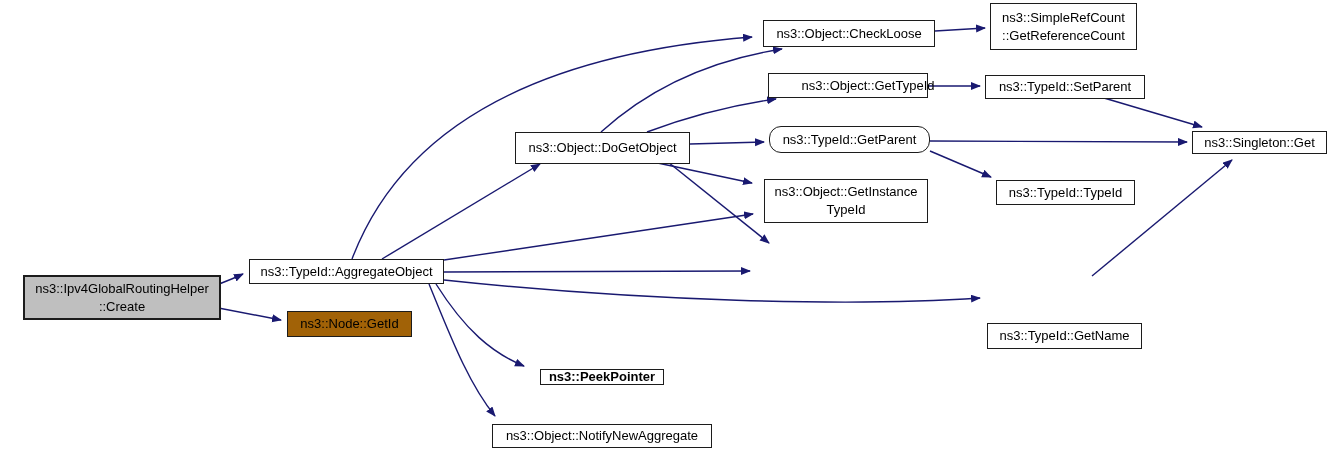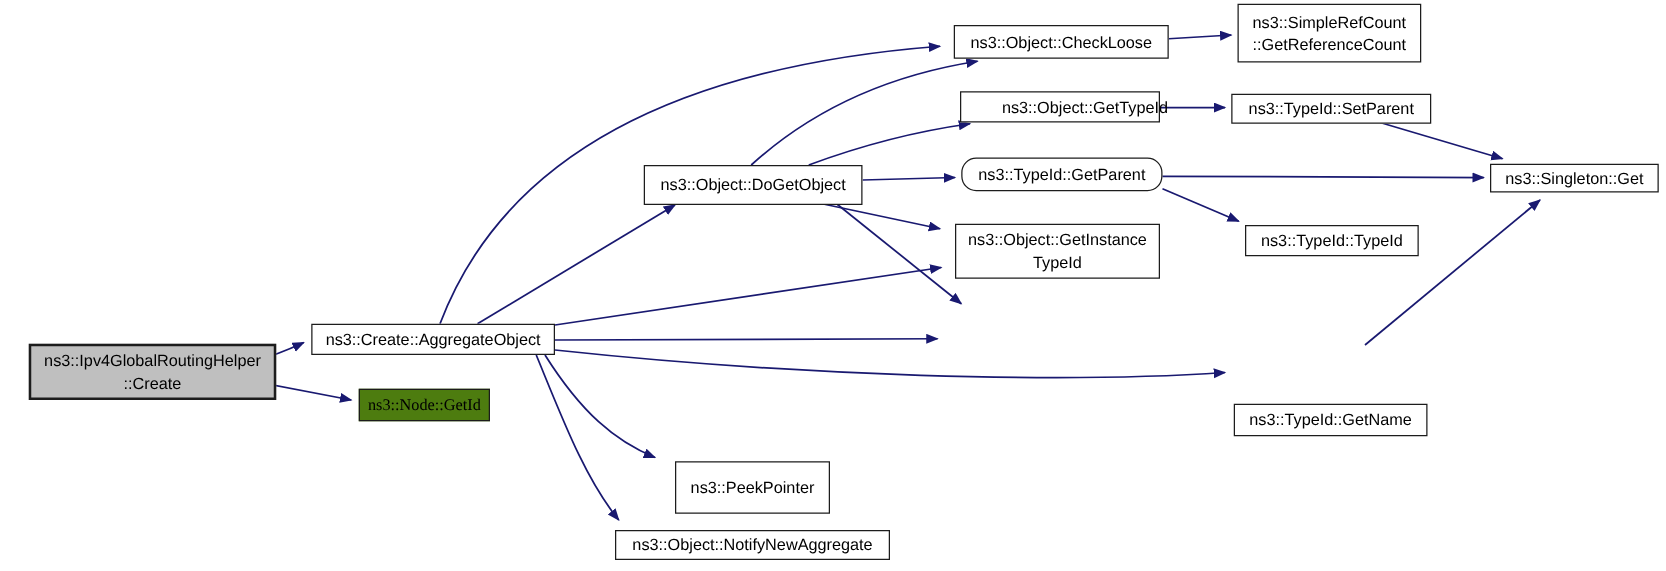--- a/index.html
+++ b/index.html
@@ -73,23 +73,23 @@
     <path class="edge-path" marker-end="url(#arrow)" d="M928,86 L980,86" stroke="#191970"></path>
     <path class="edge-path" marker-end="url(#arrow)" d="M930,141 L1187,142" stroke="#191970"></path>
     <path class="edge-path" marker-end="url(#arrow)" d="M930,151 L991,177" stroke="#191970"></path>
     <path class="edge-path" marker-end="url(#arrow)" d="M1104,98 L1202,127" stroke="#191970"></path>
     <path class="edge-path" marker-end="url(#arrow)" d="M1092,276 L1232,160" stroke="#191970"></path>
   </svg>
 
   <div class="node highlight" style="left: 5px; top: 275px; width: 198px; height: 45px; border-color: rgb(28, 28, 28); background: rgb(191, 191, 191); margin-left: 18px;">ns3::Ipv4GlobalRoutingHelper
 ::Create</div>
 
-  <div class="node" style="left: 249px; top: 259px; width: 195px; height: 25px; border-color: rgb(28, 28, 28); background: rgb(255, 255, 255);">ns3::Create::AggregateObject</div>
+  <div class="node" style="left: 249px; top: 259px; width: 195px; height: 25px; border-color: rgb(28, 28, 28); background: rgb(255, 255, 255);">ns3::TypeId::AggregateObject</div>
 
-  <div class="node" style="left: 287px; top: 311px; width: 105px; height: 26px; border-color: rgb(28, 28, 28); background: #4d7c0f; font-family: Liberation Serif, serif;">ns3::Node::GetId</div>
+  <div class="node" style="left: 287px; top: 311px; width: 125px; height: 26px; border-color: rgb(28, 28, 28); background: #a16207;">ns3::Node::GetId</div>
 
   <div class="node" style="left: 515px; top: 132px; width: 175px; height: 32px; border-color: rgb(28, 28, 28); background: rgb(255, 255, 255);">ns3::Object::DoGetObject</div>
 
   <div class="node" style="left: 763px; top: 20px; width: 172px; height: 27px; border-color: rgb(28, 28, 28); background: rgb(255, 255, 255); text-align: center;">ns3::Object::CheckLoose</div>
 
   <div class="node" style="left: 768px; top: 73px; width: 160px; height: 25px; border-color: rgb(28, 28, 28); background: rgb(255, 255, 255); padding-left: 40px;">ns3::Object::GetTypeId</div>
 
   <div class="node" style="left: 769px; top: 126px; width: 161px; height: 27px; border-color: rgb(28, 28, 28); background: rgb(255, 255, 255); border-radius: 12px;">ns3::TypeId::GetParent</div>
 
   <div class="node" style="left: 764px; top: 179px; width: 164px; height: 44px; border-color: rgb(28, 28, 28); background: rgb(255, 255, 255);">ns3::Object::GetInstance
@@ -100,17 +100,17 @@
 ::GetReferenceCount</div>
 
   <div class="node" style="left: 985px; top: 75px; width: 160px; height: 24px; border-color: rgb(28, 28, 28); background: rgb(255, 255, 255);">ns3::TypeId::SetParent</div>
 
   <div class="node" style="left: 996px; top: 180px; width: 139px; height: 25px; border-color: rgb(28, 28, 28); background: rgb(255, 255, 255);">ns3::TypeId::TypeId</div>
 
   <div class="node" style="left: 987px; top: 276px; width: 155px; height: 26px; border-color: rgb(28, 28, 28); background: rgb(255, 255, 255); margin-top: 47px;">ns3::TypeId::GetName</div>
 
   <div class="node" style="left: 1192px; top: 131px; width: 135px; height: 23px; border-color: rgb(28, 28, 28); background: rgb(255, 255, 255);">ns3::Singleton::Get</div>
 
-  <div class="node" style="left: 540px; top: 369px; width: 124px; height: 42px; border-color: rgb(28, 28, 28); background: rgb(255, 255, 255);">ns3::PeekPointer</div>
+  <div class="node" style="left: 540px; top: 369px; width: 124px; height: 16px; border-color: rgb(28, 28, 28); background: rgb(255, 255, 255); font-weight: bold;">ns3::PeekPointer</div>
 
   <div class="node" style="left: 492px; top: 424px; width: 220px; height: 24px; border-color: rgb(28, 28, 28); background: rgb(255, 255, 255);">ns3::Object::NotifyNewAggregate</div>
 
 </div>
 
 </body></html>

